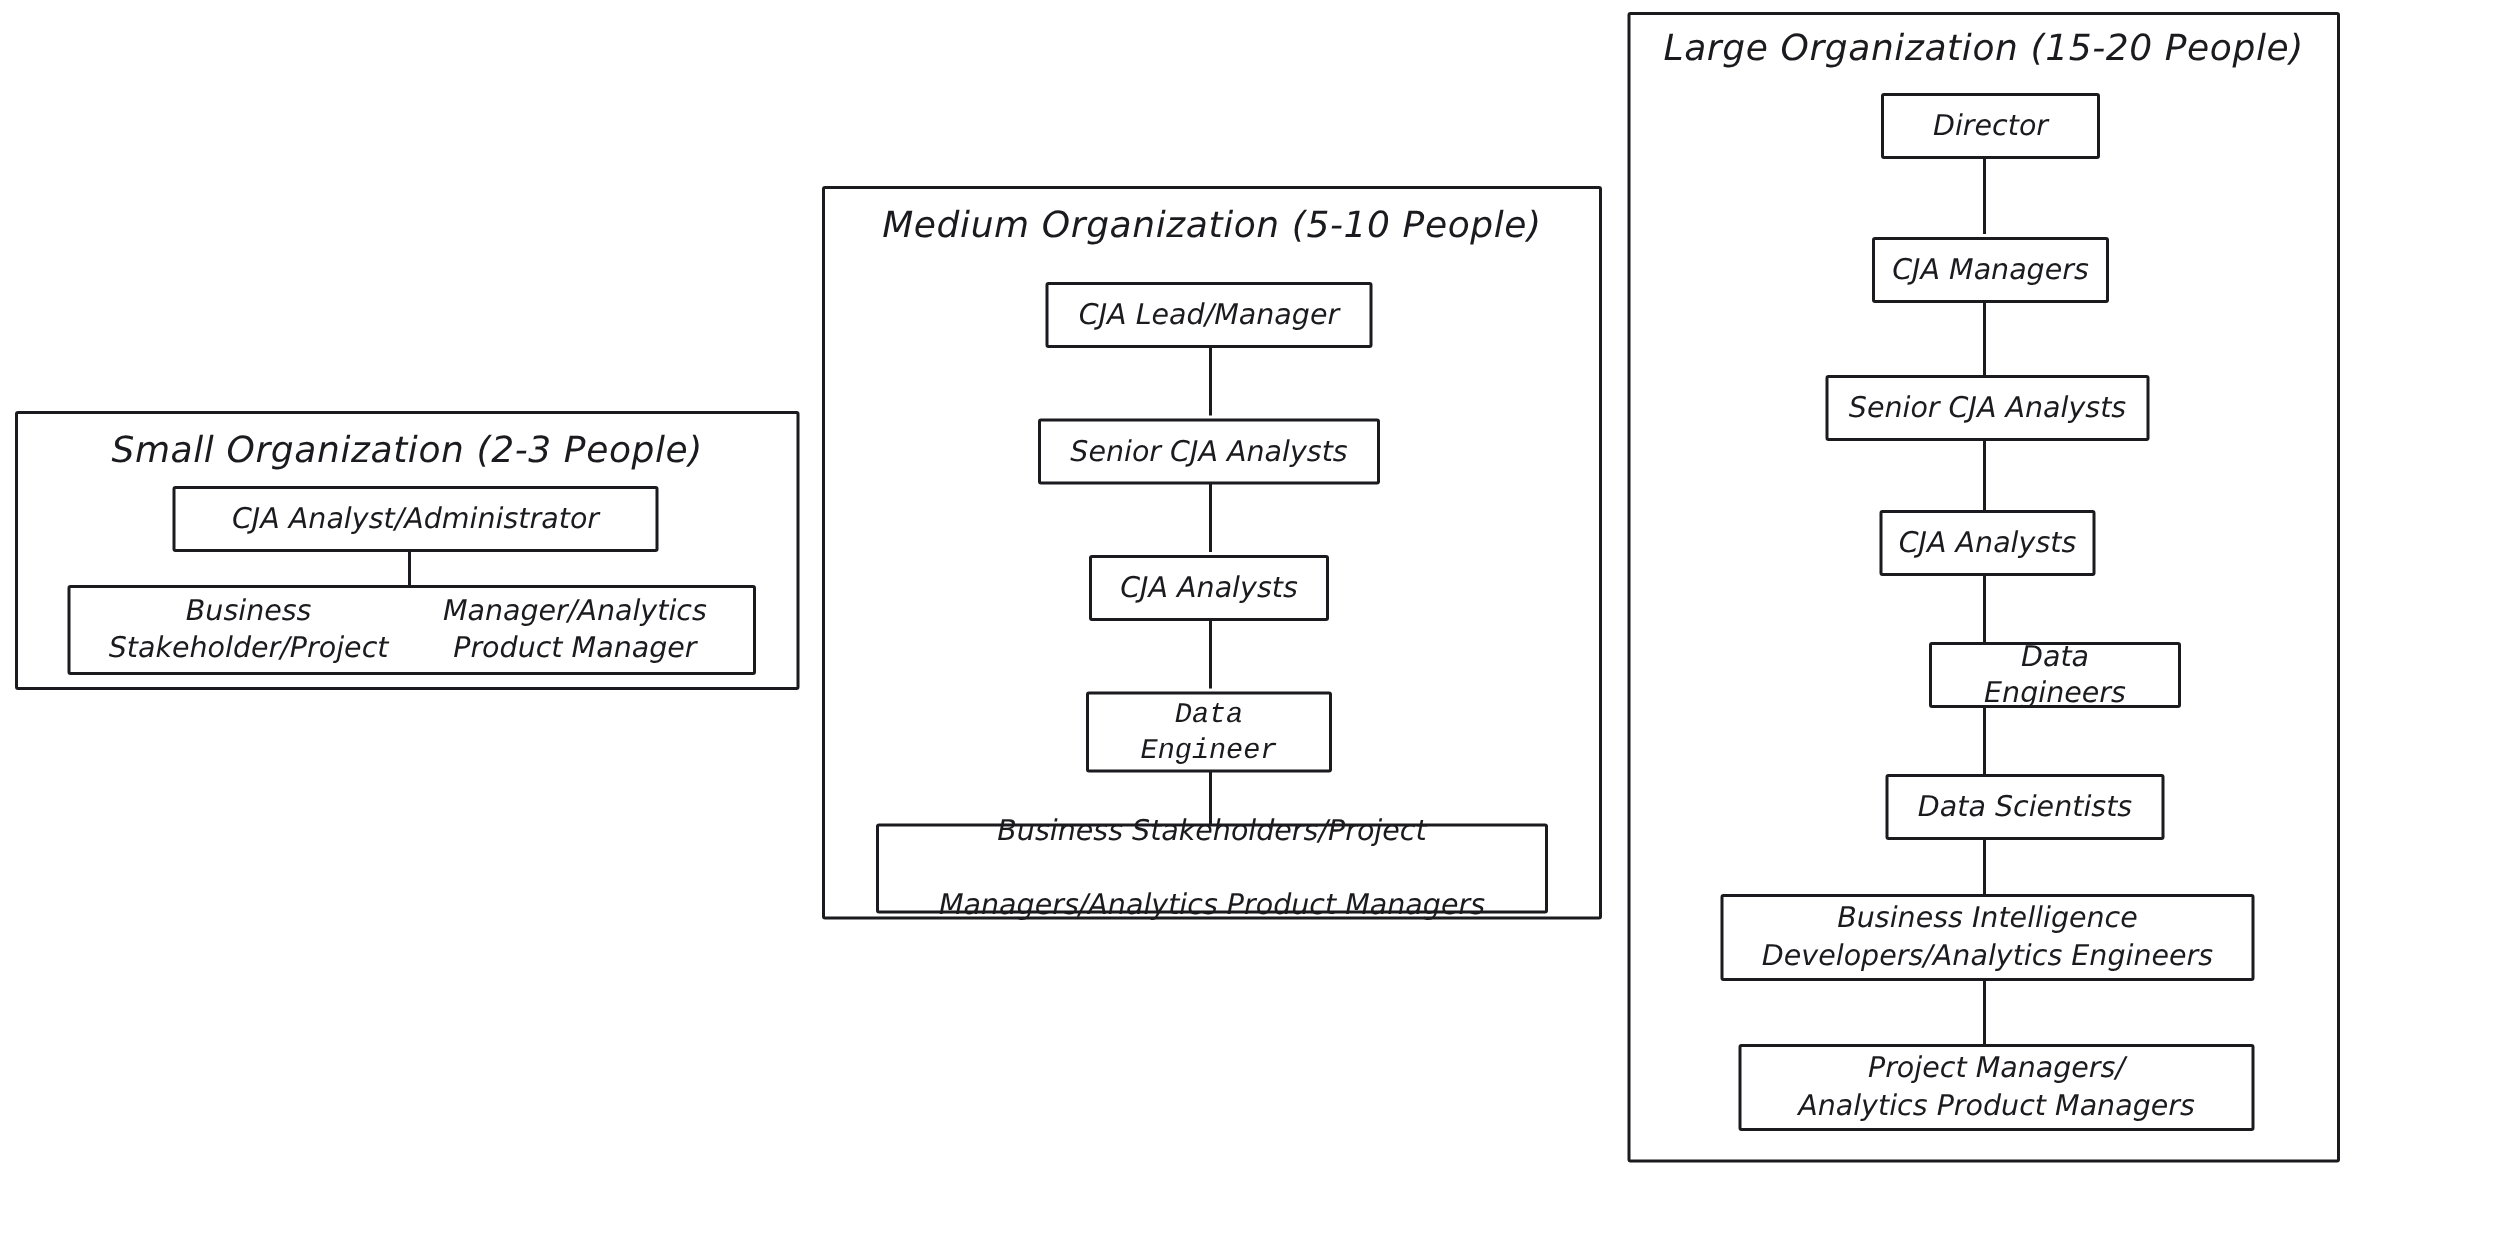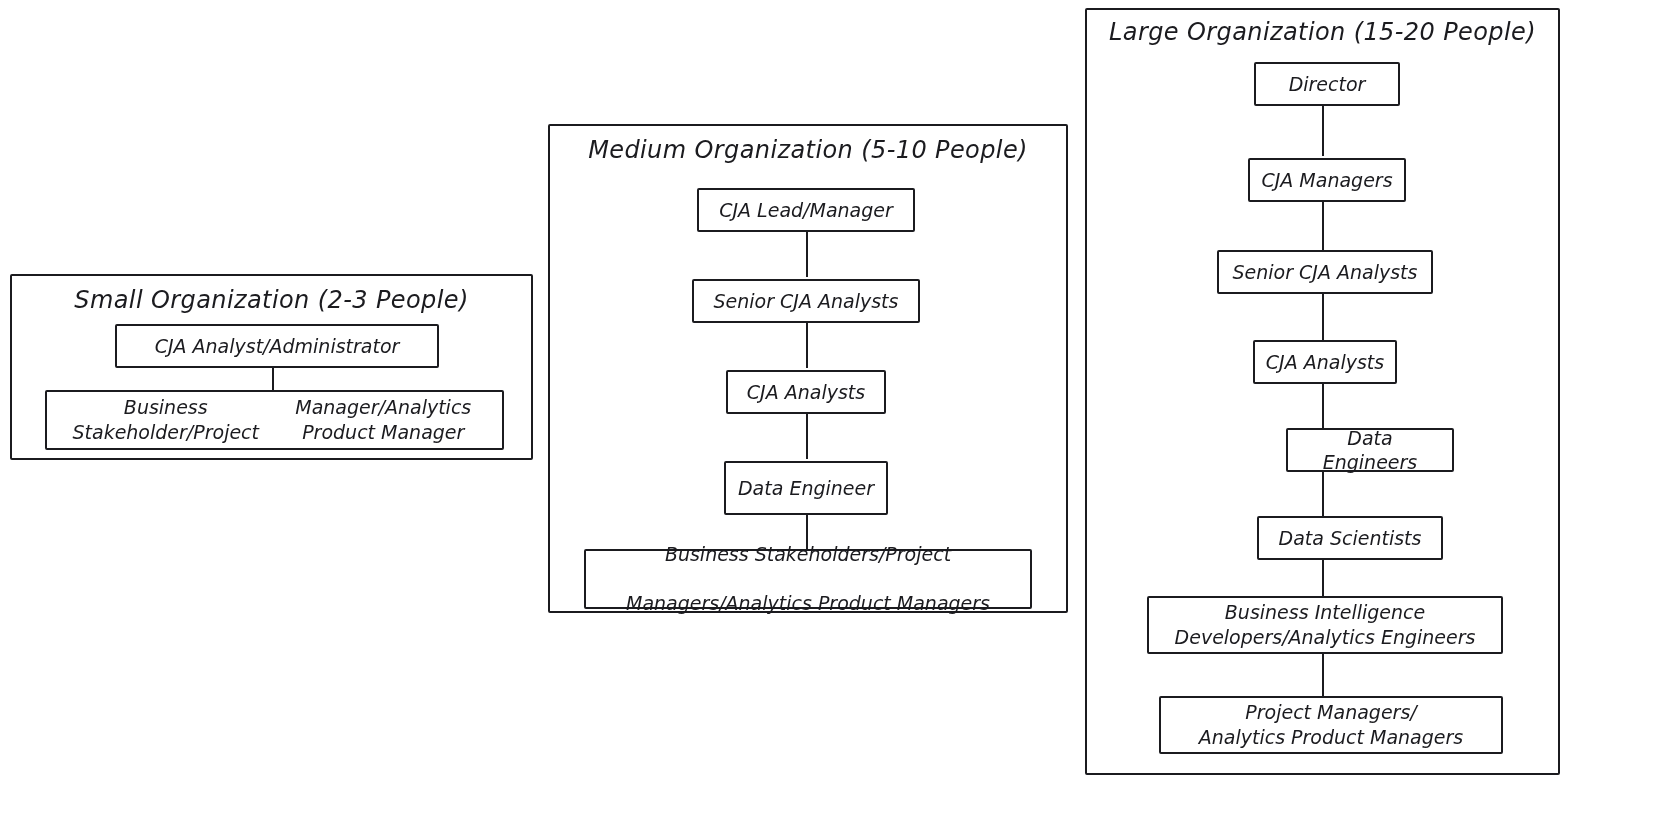--- a/index.html
+++ b/index.html
@@ -100,21 +100,21 @@
     </div>
 
     <div class="node" style="left:142px; top:153px; width:228px; height:42px;">
       <span>Senior CJA Analysts</span>
     </div>
 
     <div class="node" style="left:176px; top:244px; width:160px; height:42px;">
       <span>CJA Analysts</span>
     </div>
 
-    <div class="node" style="left:174px; top:335px; width:164px; height:54px;">
+    <div class="node" style="left:174px; top:335px; width:164px; height:54px;font-family:Liberation Mono, monospace;">
       <span>Data Engineer</span>
     </div>
 
     <div class="node two-line" style="left:34px; top:423px; width:448px; height:60px; flex-direction:column; justify-content:center;gap:24px;">
       <span>Business Stakeholders/Project</span>
       <span>Managers/Analytics Product Managers</span>
     </div>
   </div>
 
   <div class="panel" style="left:1085px; top:8px; width:475px; height:767px;">

